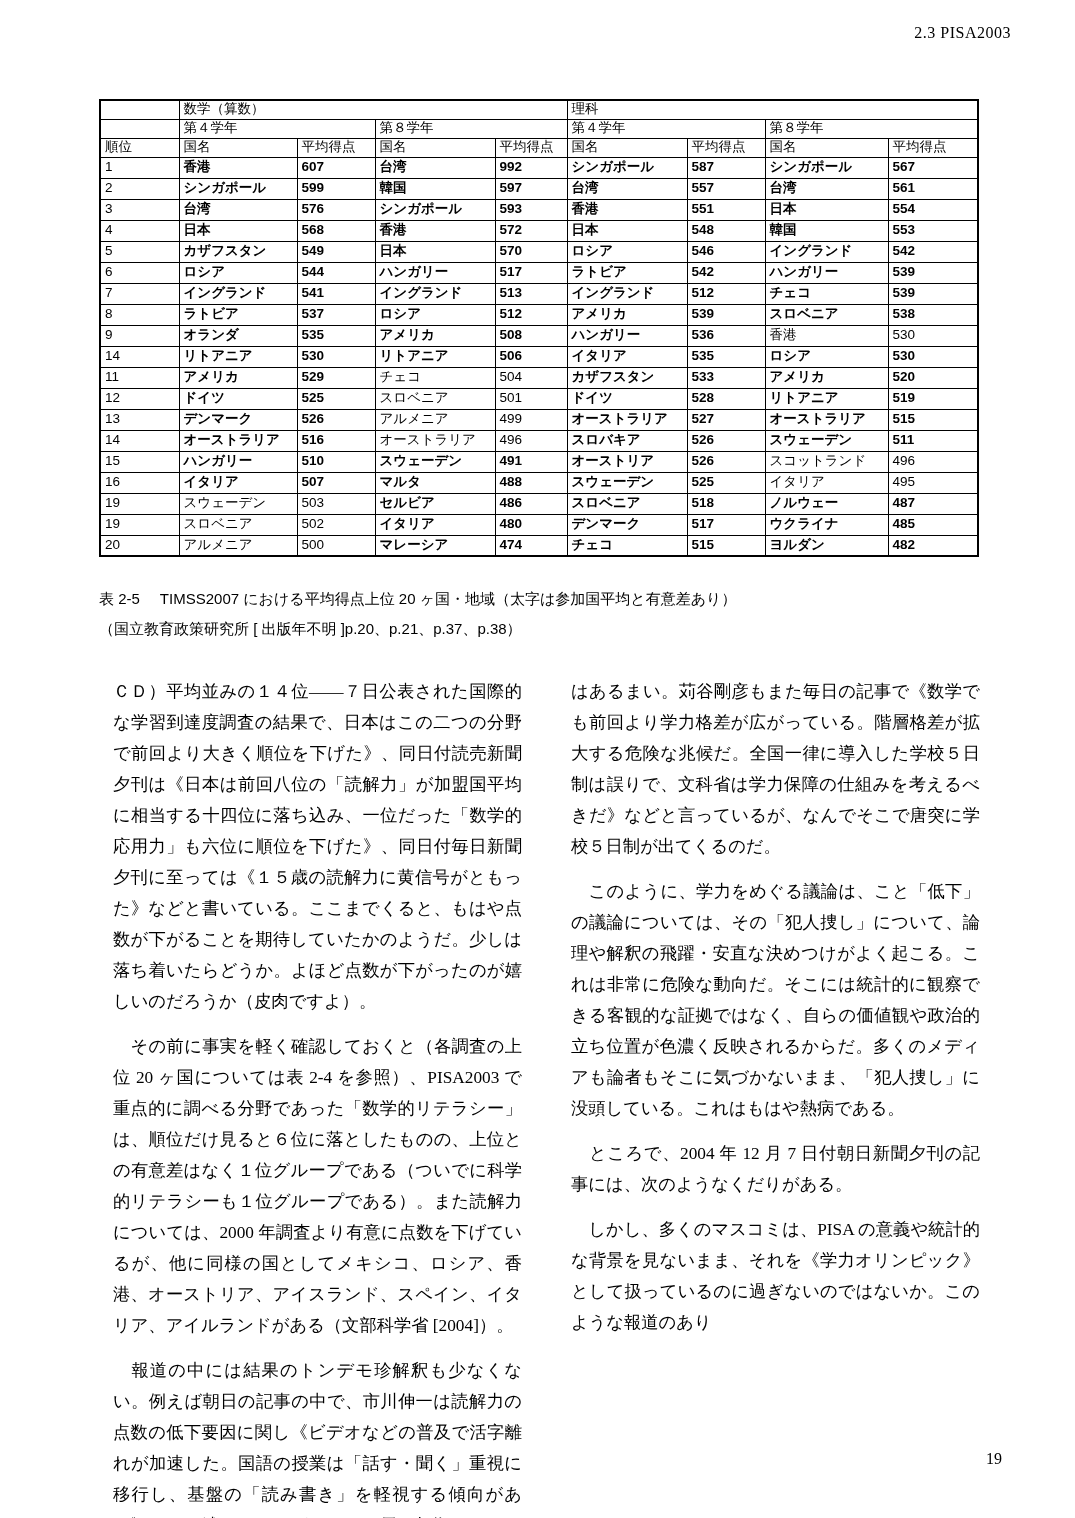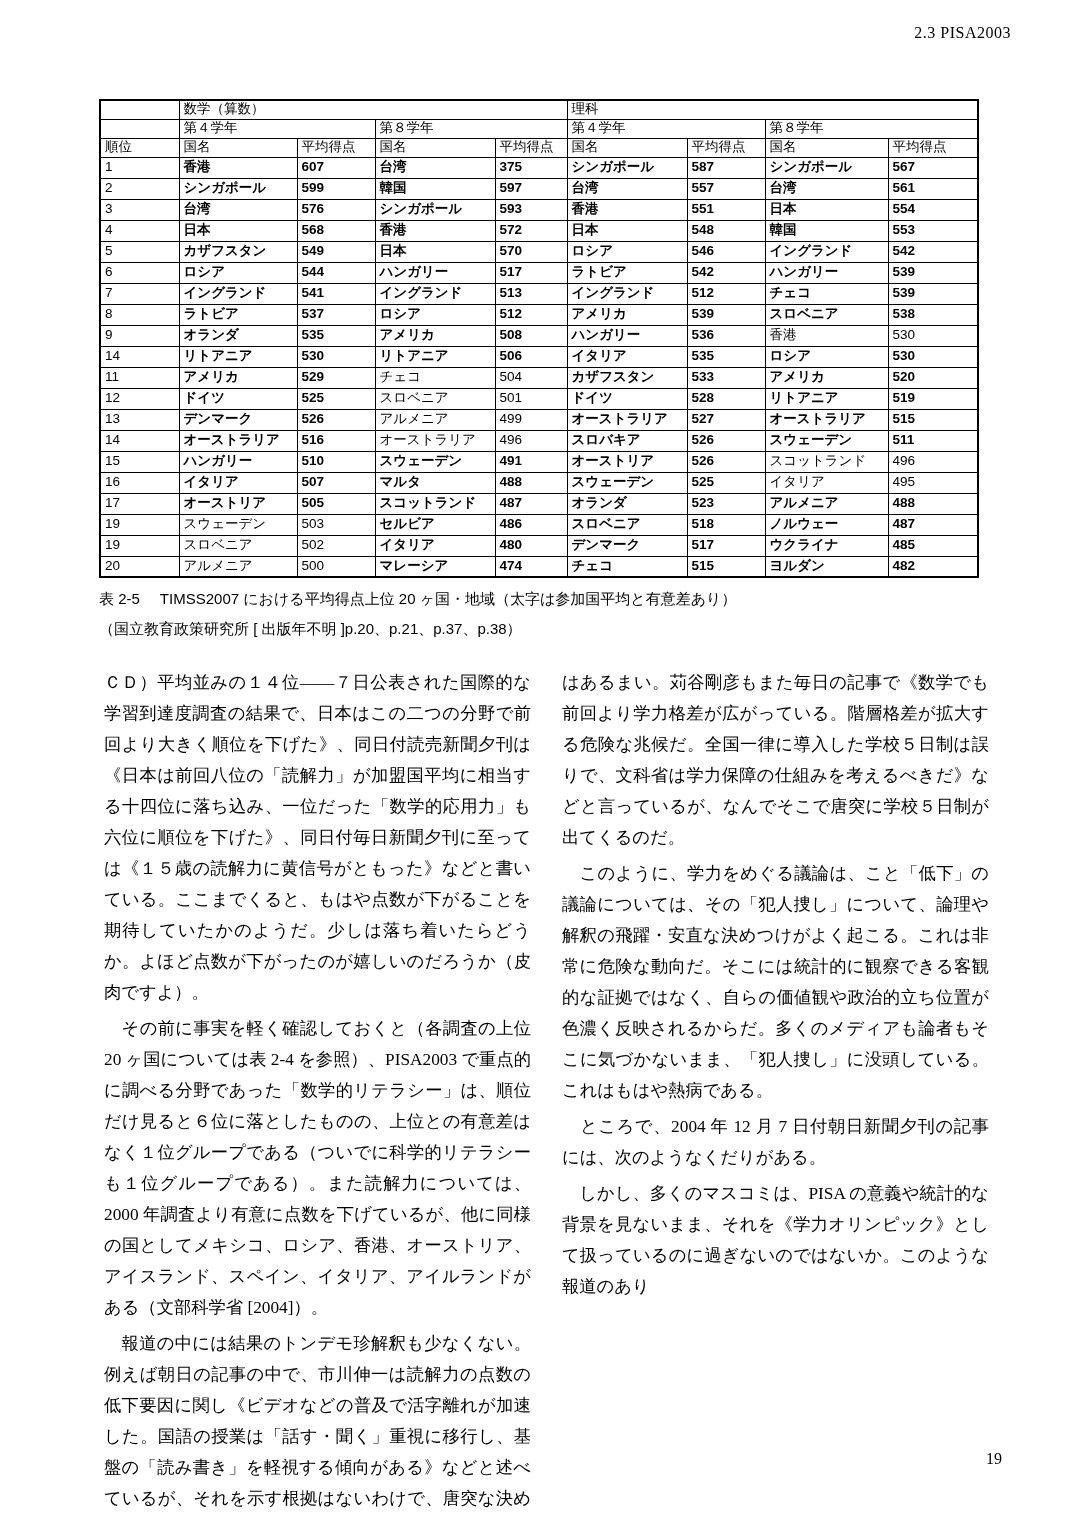--- a/index.html
+++ b/index.html
@@ -35,21 +35,21 @@
   }
   .caption .cap-label{margin-right:20px;}
   
   .bodycol{
     position:absolute;top:662px;width:437px;
     font-size:17.3px;line-height:31px;text-align:justify;
     text-justify:inter-ideograph;
   }
   .col-left{left:99px;}
   .col-right{left:557px;}
-  .bodycol p{margin:5px;padding:0;}
+  .bodycol p{margin:14px;padding:0;}
   .bodycol .quote{
     margin:31px 6px 31px 28px;
     font-family:"Liberation Sans","DejaVu Sans",sans-serif;
     font-size:17px;line-height:31px;text-align:justify;
   }
   .page-number{
     position:absolute;top:1450px;right:73px;font-size:16px;
   }
 </style>
 </head>
@@ -96,21 +96,21 @@
           <td>国名</td>
           <td>平均得点</td>
         </tr>
       </tbody>
       <tbody>
           <tr>
             <td>1</td>
             <td class="b">香港</td>
             <td class="b">607</td>
             <td class="b">台湾</td>
-            <td class="b">375</td>
+            <td class="b">992</td>
             <td class="b">シンガポール</td>
             <td class="b">587</td>
             <td class="b">シンガポール</td>
             <td class="b">567</td>
           </tr>
           <tr>
             <td>2</td>
             <td class="b">シンガポール</td>
             <td class="b">599</td>
             <td class="b">韓国</td>
@@ -266,31 +266,20 @@
           <tr>
             <td>16</td>
             <td class="b">イタリア</td>
             <td class="b">507</td>
             <td class="b">マルタ</td>
             <td class="b">488</td>
             <td class="b">スウェーデン</td>
             <td class="b">525</td>
             <td>イタリア</td>
             <td>495</td>
-          </tr>
-          <tr>
-            <td>17</td>
-            <td class="b">オーストリア</td>
-            <td class="b">505</td>
-            <td class="b">スコットランド</td>
-            <td class="b">487</td>
-            <td class="b">オランダ</td>
-            <td class="b">523</td>
-            <td class="b">アルメニア</td>
-            <td class="b">488</td>
           </tr>
           <tr>
             <td>19</td>
             <td>スウェーデン</td>
             <td>503</td>
             <td class="b">セルビア</td>
             <td class="b">486</td>
             <td class="b">スロベニア</td>
             <td class="b">518</td>
             <td class="b">ノルウェー</td>

